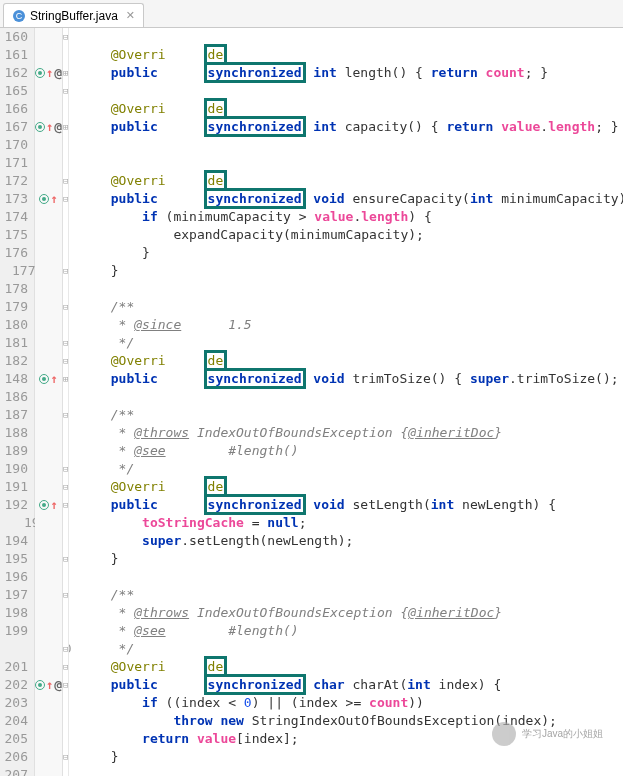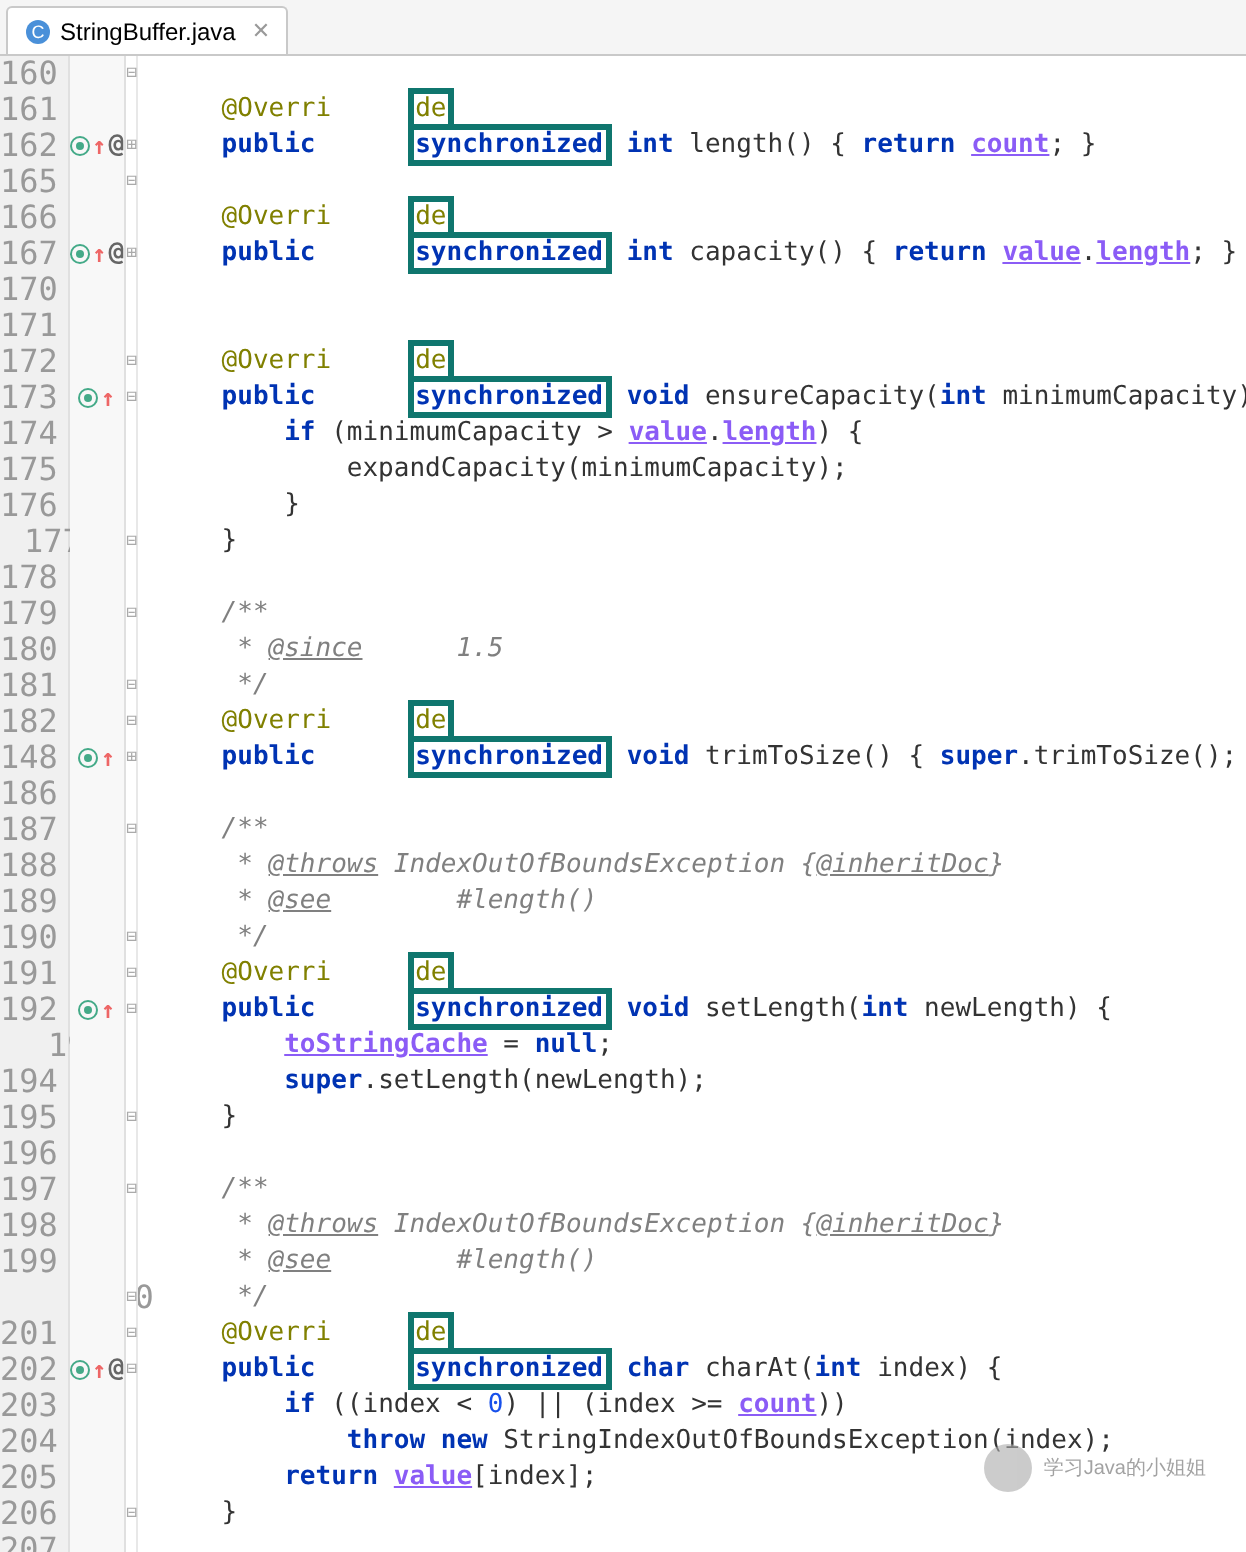--- a/index.html
+++ b/index.html
@@ -2,35 +2,35 @@
 <html><head>
   <meta charset="utf-8">
   <style>
     * { margin: 0; padding: 0; box-sizing: border-box; }
     body { font-family: Menlo, Monaco, Consolas, monospace; font-size: 13px; background: #fff; width: 623px; height: 776px; overflow: hidden; }
     .tab-bar { height: 28px; background: #f5f5f5; border-bottom: 1px solid #c9c9c9; display: flex; align-items: flex-end; }
     .tab { height: 24px; background: #fff; border: 1px solid #c9c9c9; border-bottom: none; padding: 2px 8px; display: flex; align-items: center; gap: 4px; font-family: Arial, sans-serif; font-size: 12px; border-radius: 3px 3px 0 0; margin-left: 3px; }
     .tab-icon { width: 14px; height: 14px; display: inline-flex; align-items: center; justify-content: center; }
     .tab-close { color: #999; font-size: 11px; margin-left: 4px; }
     .editor { display: flex; height: calc(100% - 28px); }
-    .gutter { width: 35px; background: #f0f0f0; text-align: right; padding-right: 6px; color: #999; font-size: 16px; line-height: 18px; border-right: 1px solid #e0e0e0; }
+    .gutter { width: 35px; background: #f0f0f0; text-align: right; padding-right: 6px; color: #999; font-size: 13px; line-height: 18px; border-right: 1px solid #e0e0e0; }
     .marks { width: 50px; background: #f8f8f8; border-right: 1px solid #e0e0e0; line-height: 18px; font-size: 10px; }
     .mark-row { height: 18px; display: flex; align-items: center; justify-content: center; gap: 1px; }
     .mark-o { width: 10px; height: 10px; border: 1.5px solid #4a8; border-radius: 50%; display: inline-block; }
     .mark-o::after { content: ''; width: 4px; height: 4px; background: #4a8; border-radius: 50%; display: block; margin: 1.5px; }
     .mark-up { color: #e66; font-weight: bold; font-size: 12px; }
     .mark-at { color: #666; font-weight: bold; font-size: 13px; }
     .fold-col { width: 15px; background: #fff; border-right: 1px solid #e8e8e8; line-height: 18px; }
     .fold-mark { height: 18px; display: flex; align-items: center; justify-content: center; color: #aaa; font-size: 9px; }
     .code { flex: 1; padding-left: 10px; line-height: 18px; white-space: pre; color: #333; }
     .code-line { height: 18px; }
     .kw { color: #0033b3; font-weight: bold; }
     .ann { color: #808000; }
     .num { color: #1750eb; }
-    .field { color: #8b5cf6; font-weight: bold; text-decoration: underline; }
+    .field { color: #ec4899; font-weight: bold; }
     .comment { color: #808080; font-style: italic; }
     .doc-tag { font-style: italic; text-decoration: underline; color: #808080; }
     .hl-box { border: 3px solid #0f766e; padding: 0 1px; margin-left: 38px; }
     .watermark { position: absolute; bottom: 30px; right: 20px; display: flex; align-items: center; gap: 6px; opacity: 0.6; font-family: Arial, sans-serif; font-size: 10px; color: #666; }
     .wm-icon { width: 24px; height: 24px; background: #aaa; border-radius: 50%; }
   </style>
 </head>
 <body>
 
 <div class="tab-bar">

